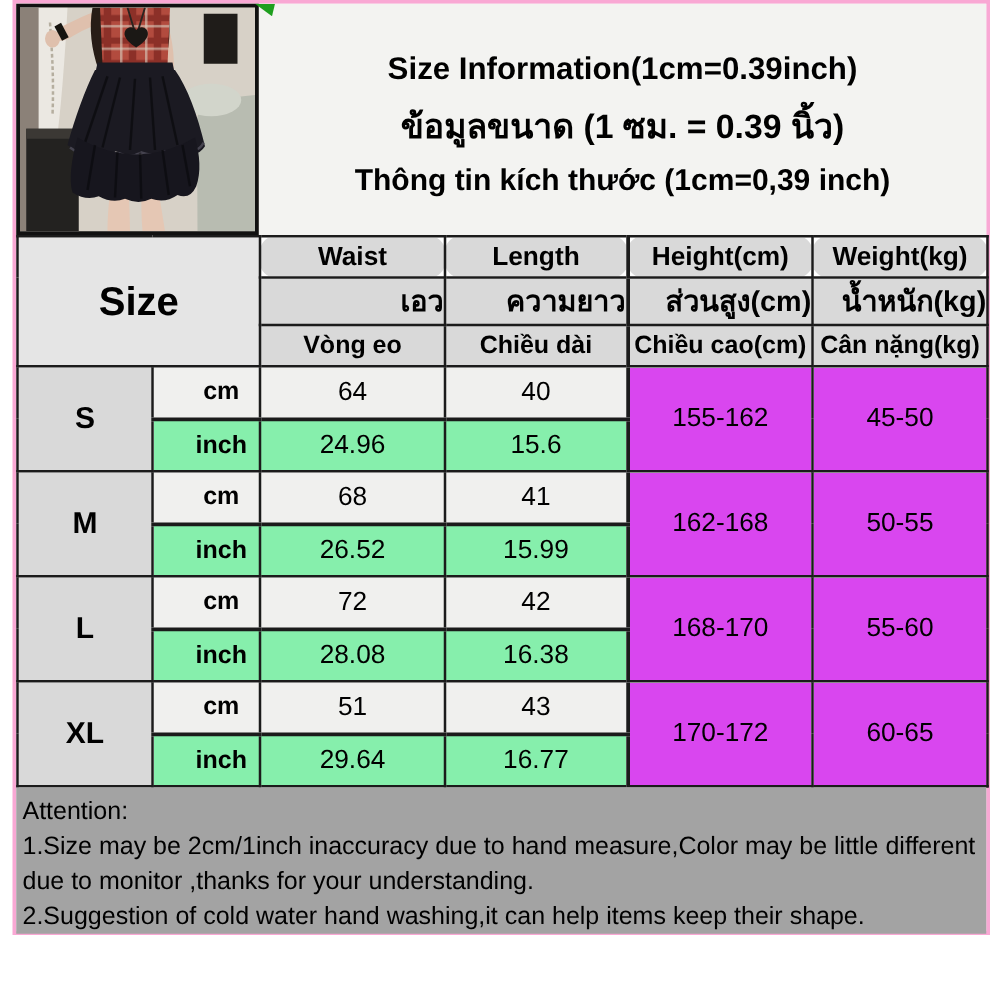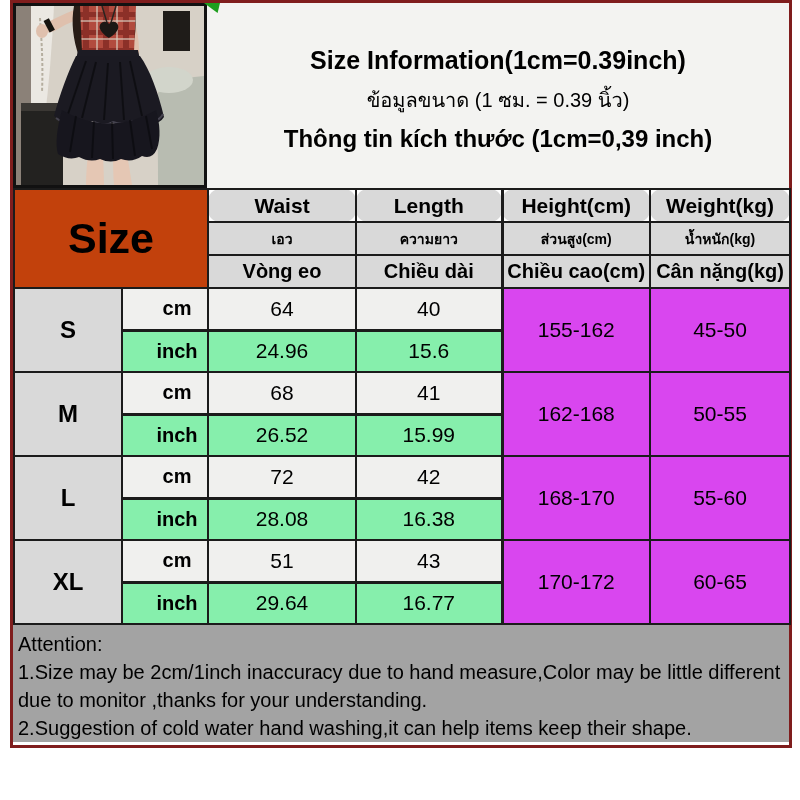--- a/index.html
+++ b/index.html
@@ -3,56 +3,56 @@
 <meta charset="utf-8">
 <style>
   html,body{margin:0;padding:0;}
   body{
     width:800px;height:800px;background:#ffffff;position:relative;
     font-family:"Liberation Sans","DejaVu Sans",sans-serif;color:#000;
     -webkit-font-smoothing:antialiased;
   }
   .frame{
     position:absolute;left:10px;top:0;width:782px;height:748px;
-    border:3px solid #7f1d1d;box-sizing:border-box;background:#fff;
+    border:3px solid #f9a8d4;box-sizing:border-box;background:#fff;
   }
   
   .title-section{position:relative;height:185px;background:#f3f3f1;}
   .photo-wrap{
     position:absolute;left:0;top:0;width:194px;height:185px;
     border:3px solid #111;box-sizing:border-box;overflow:hidden;background:#d7d1c7;
   }
   .photo-wrap svg{display:block;width:100%;height:100%;}
   .green-corner{
     position:absolute;left:191px;top:0;width:16px;height:10px;
     clip-path:polygon(0 0,100% 0,85% 100%);
   }
   .titles{
     margin-left:194px;height:100%;display:flex;flex-direction:column;
     justify-content:center;align-items:center;text-align:center;gap:9px;padding-top:4px;
   }
   .t-en{font-size:25px;font-weight:bold;}
-  .t-th{font-size:20px;font-weight:normal;}
+  .t-th{font-size:27px;font-weight:bold;}
   .t-vi{font-size:24px;font-weight:bold;}
   
   table.size-table{
     width:776px;border-collapse:collapse;table-layout:fixed;
     border:2px solid #1b1b1b;
   }
   .size-table td,.size-table th{
     border:2px solid #1b1b1b;text-align:center;vertical-align:middle;
     padding:0;overflow:hidden;white-space:nowrap;
   }
   .size-table thead tr{height:33px;}
   .size-table tbody tr{height:42px;}
   .size-table th{background:#d9d9d9;font-weight:bold;}
   th.h-en{font-size:21px;border-radius:12px;}
-  th.h-th{font-size:14px;}
+  th.h-th{font-size:23px;text-align:right;}
   th.h-vi{font-size:20px;}
-  td.corner{background:#c2410c;font-size:43px;font-weight:bold;}
+  td.corner{background:#e5e5e5;font-size:32px;font-weight:bold;}
   td.c-size{background:#d9d9d9;font-size:24px;font-weight:bold;}
   td.c-unit{font-size:20px;font-weight:bold;padding-left:24px;}
   td.c-val{font-size:21px;}
   td.c-range{font-size:21px;background:#d946ef;}
   tr.r-cm td.c-unit,tr.r-cm td.c-val{background:#f0f0ee;border-bottom-width:3px;}
   tr.r-inch td{background:#86efac;}
   .bl-thick{border-left-width:3px !important;}
   
   .attention{padding:5px 6px 0 5px;font-size:20px;line-height:28px;background:#a3a3a3;}
 </style>

